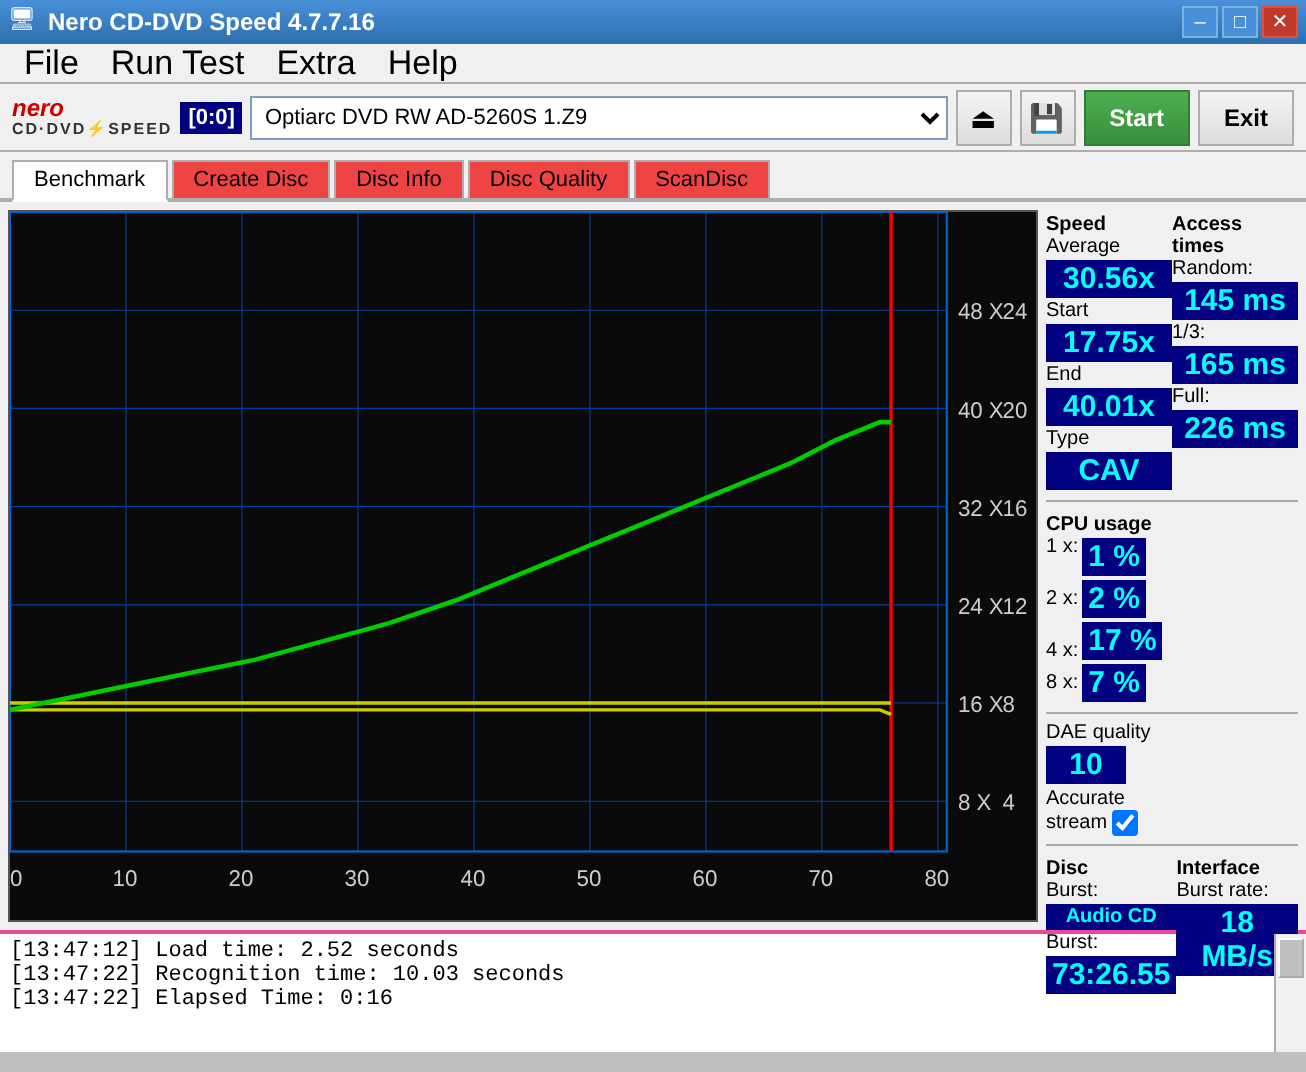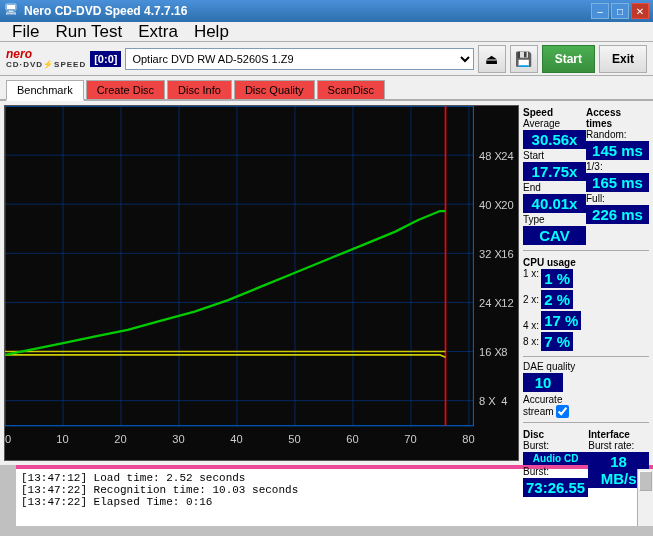--- a/index.html
+++ b/index.html
@@ -164,23 +164,22 @@
       color: #00ffff;
       font-size: 10px;
     }
     .section-title { font-weight: bold; font-size: 10px; color: #000; margin-top: 2px; }
     .divider { border-top: 1px solid #aaa; margin: 2px 0; }
 
     
     .log-area {
       height: 61px;
       background: white;
-      border-top: 4px solid #ec4899;
-      display: flex;
-      margin-left: 16px;
+      border-top: 2px solid #ec4899;
+      display: flex;
     }
     .log-content {
       flex: 1;
       padding: 3px 5px;
       font-size: 11px;
       font-family: 'Courier New', monospace;
       overflow: hidden;
     }
     .log-scrollbar {
       width: 16px;

